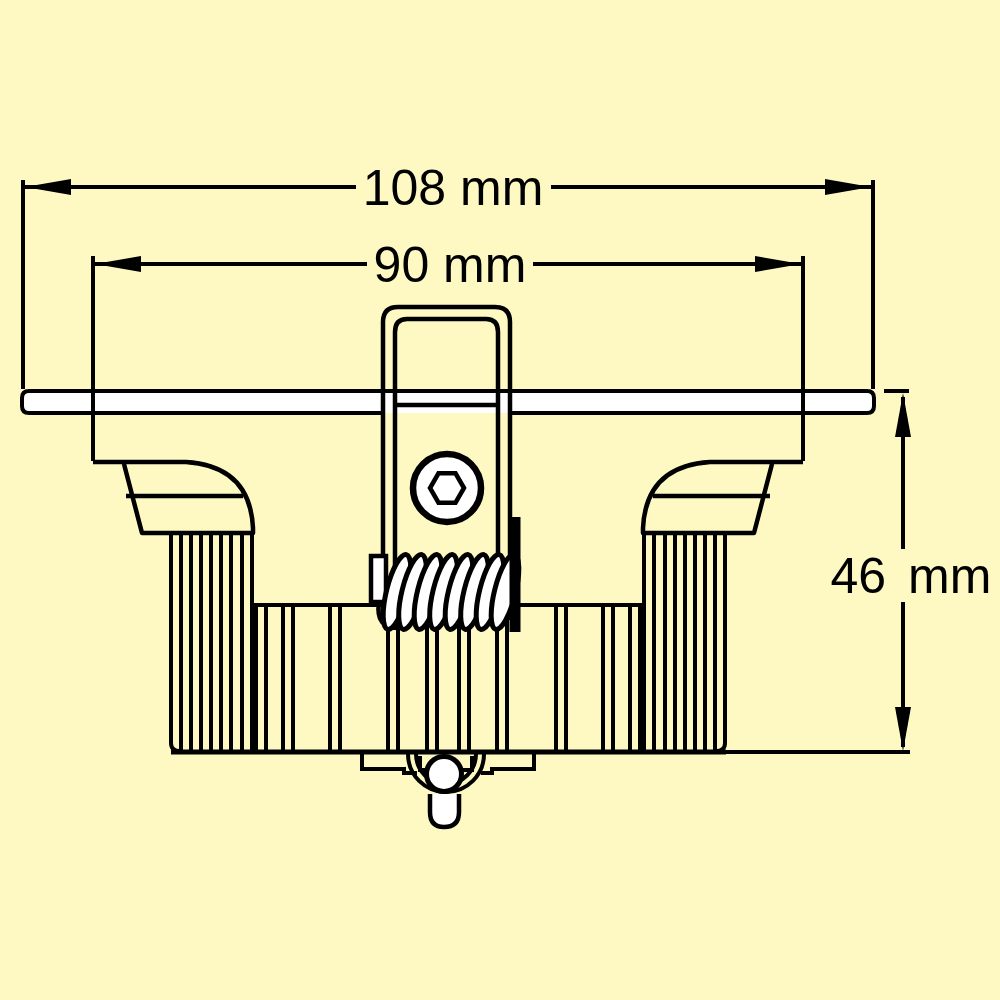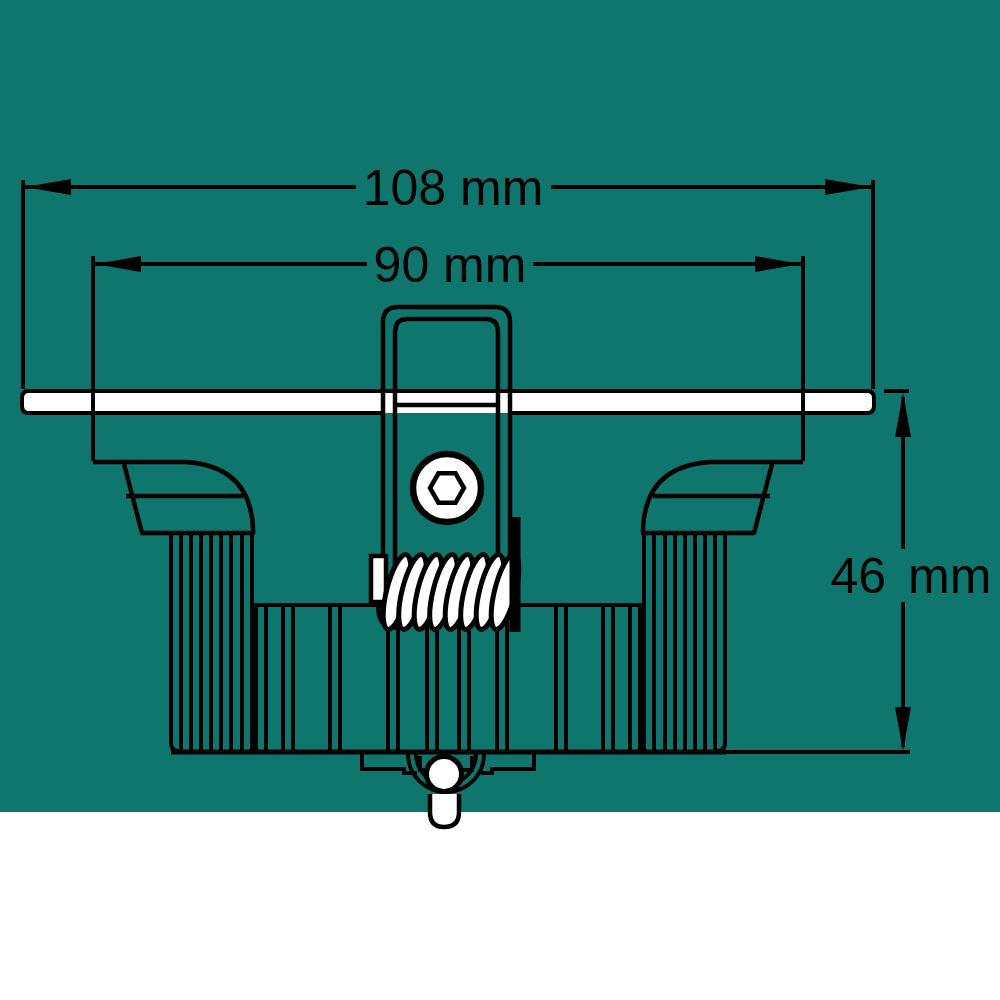--- a/index.html
+++ b/index.html
@@ -5,23 +5,23 @@
   html, body {
     margin: 0;
     padding: 0;
     width: 1000px;
     height: 1000px;
     background: #ffffff;
     overflow: hidden;
   }
   .drawing-wrap {
     width: 1000px;
-    height: 812px;
+    height: 1000px;
     position: relative;
-    background: #0f766e;
+    background: #fef9c3;
   }
   svg { display: block; }
   .dim-label {
     font-family: "Liberation Sans", sans-serif;
     font-size: 50px;
     fill: #000000;
     stroke: none;
   }
 </style>
 </head>

